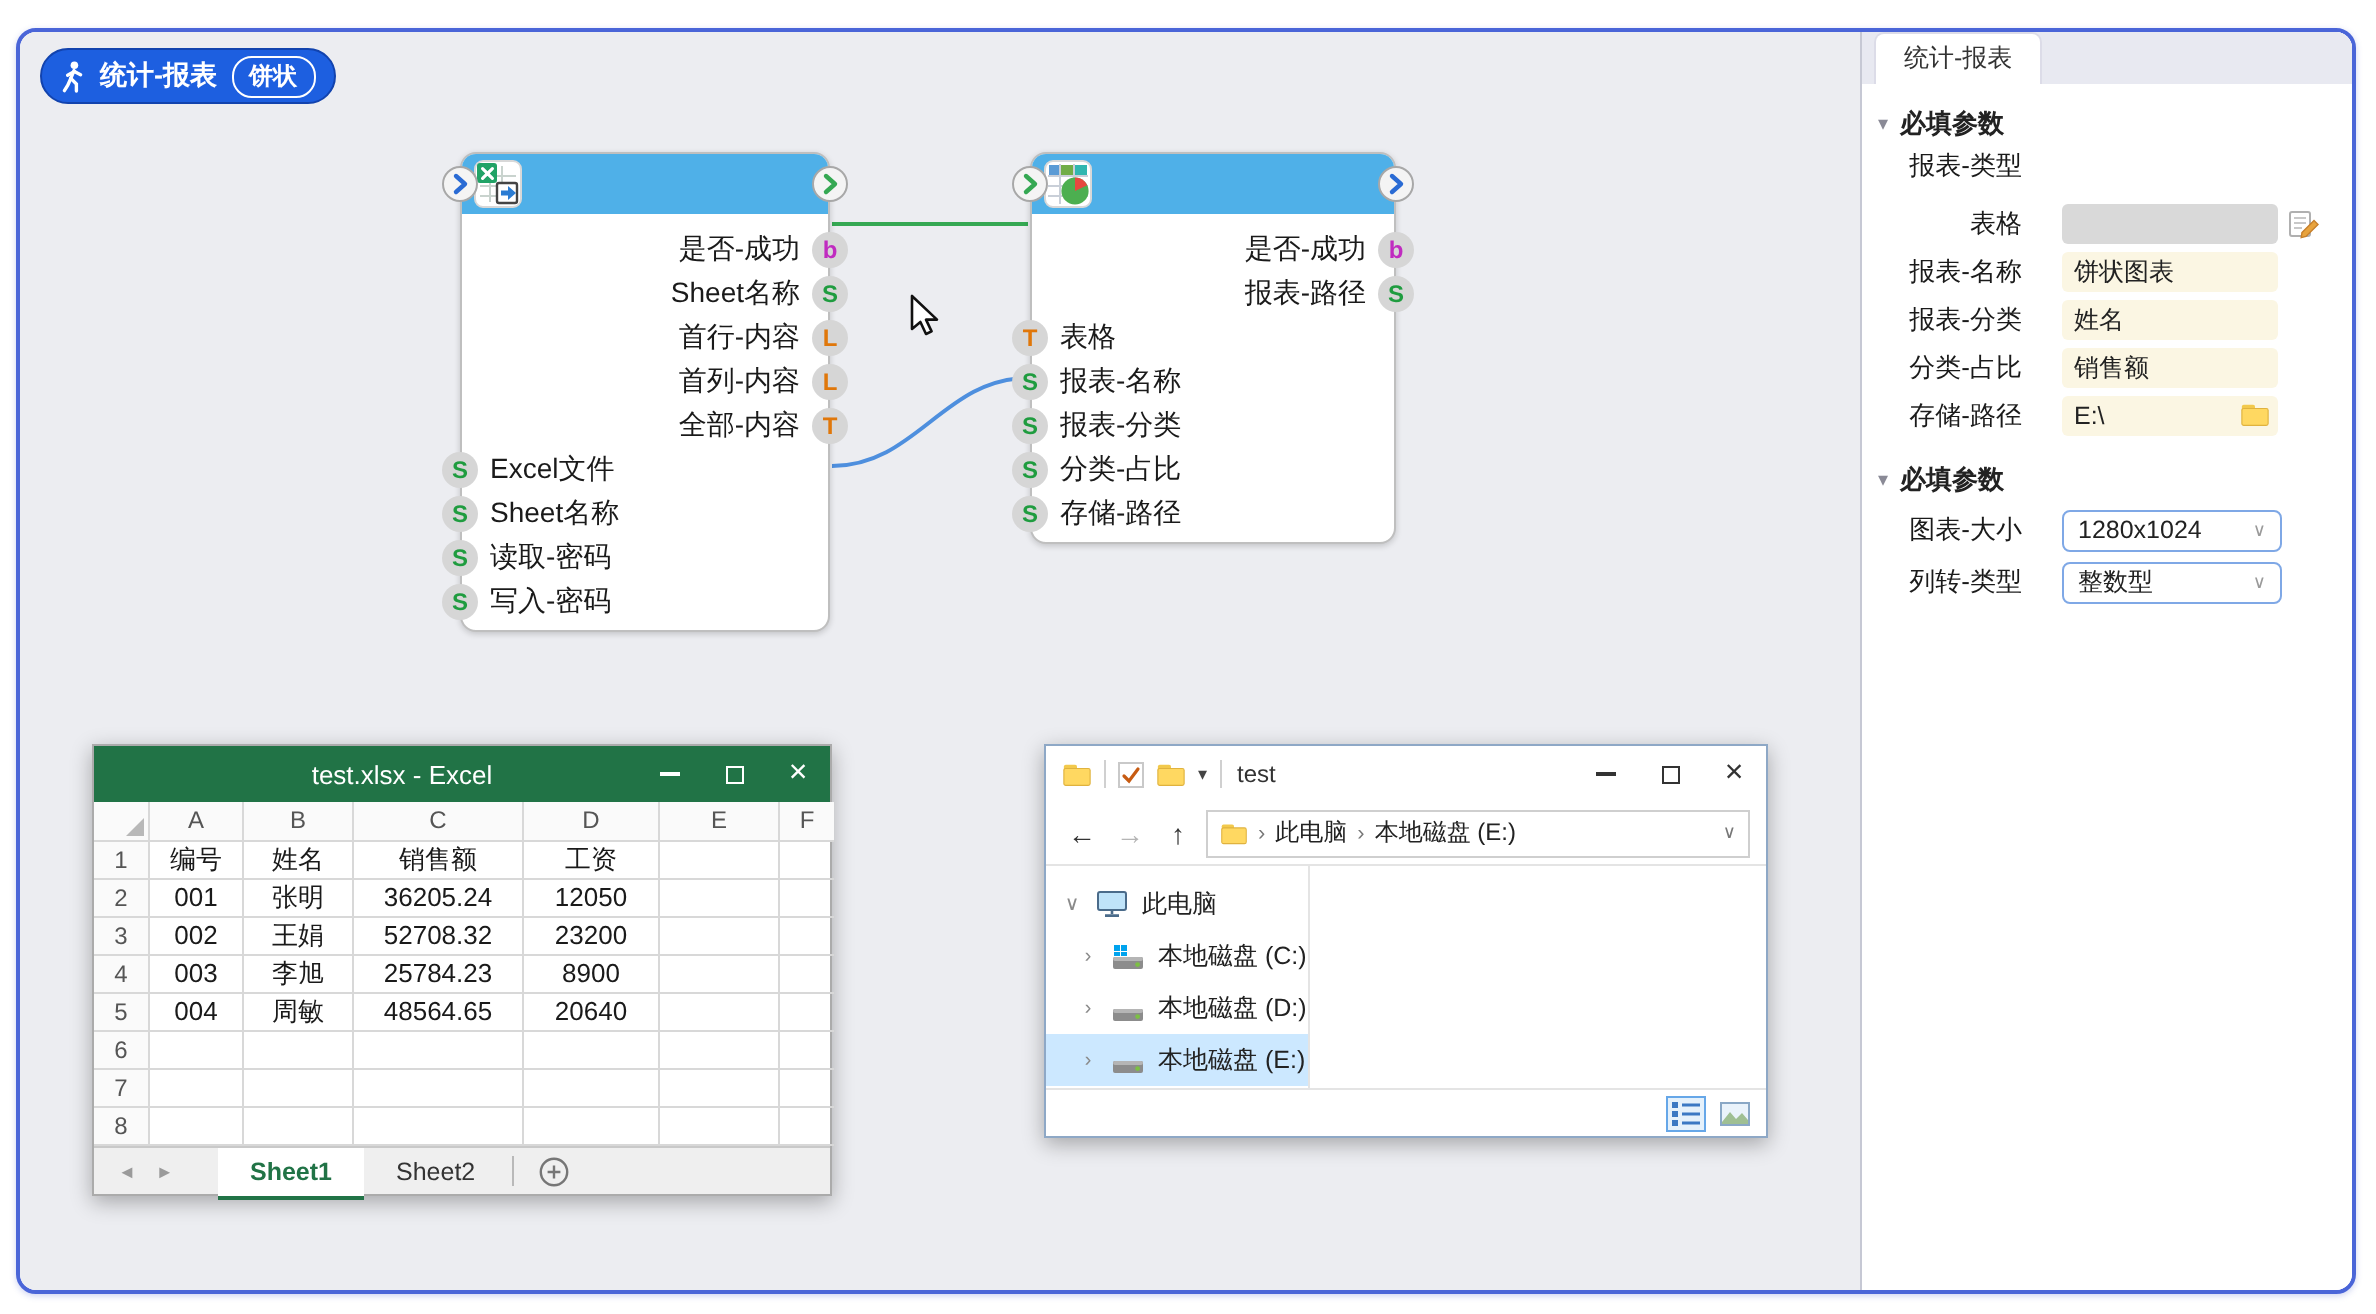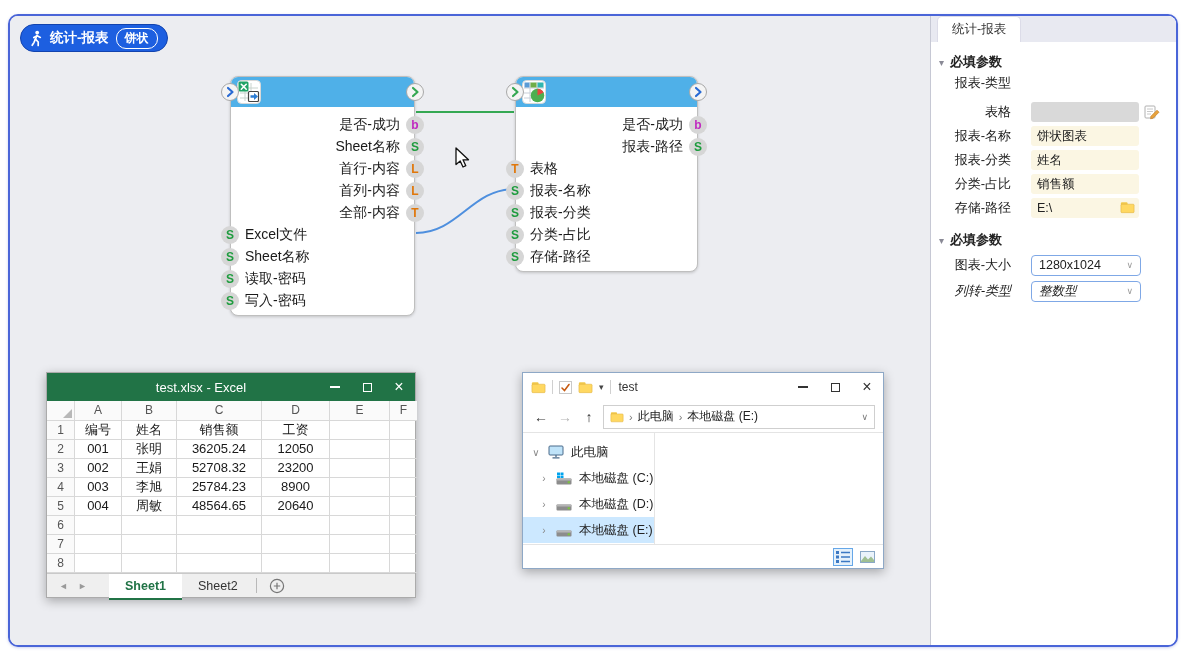--- a/index.html
+++ b/index.html
@@ -556,21 +556,21 @@
       <span class="st">必填参数</span>
     </div>
 
     <div class="sb-row" style="height:26px;">
       <span class="sb-label">图表-大小</span>
       <span class="sb-select">
         <span>1280x1024</span>
         <span class="chev">∨</span>
       </span>
     </div>
-    <div class="sb-row" style="height:26px;font-style:italic;">
+    <div class="sb-row" style="height:26px;">
       <span class="sb-label">列转-类型</span>
       <span class="sb-select">
         <span>整数型</span>
         <span class="chev">∨</span>
       </span>
     </div>
   </div>
 </div>
 
 </body></html>

